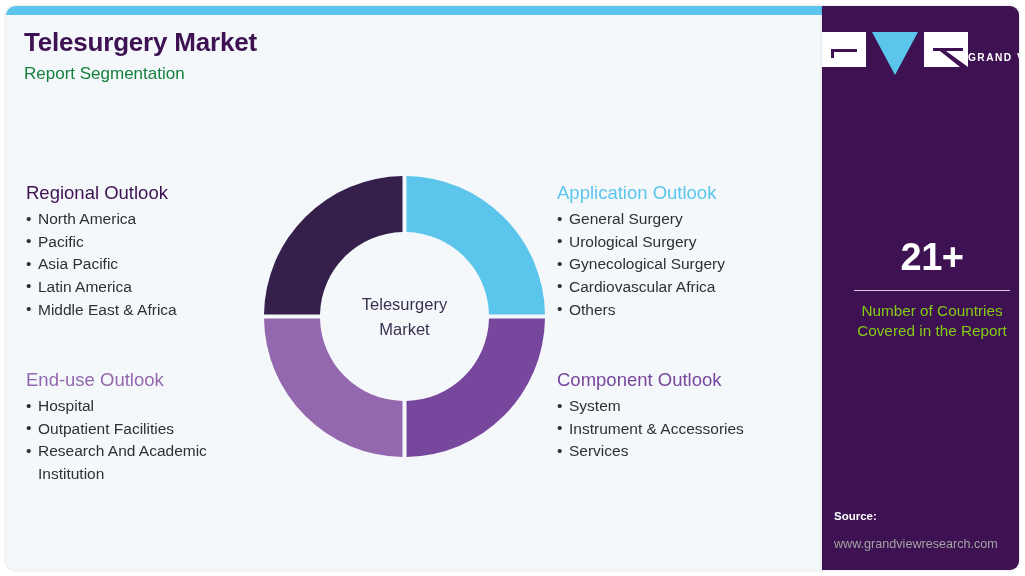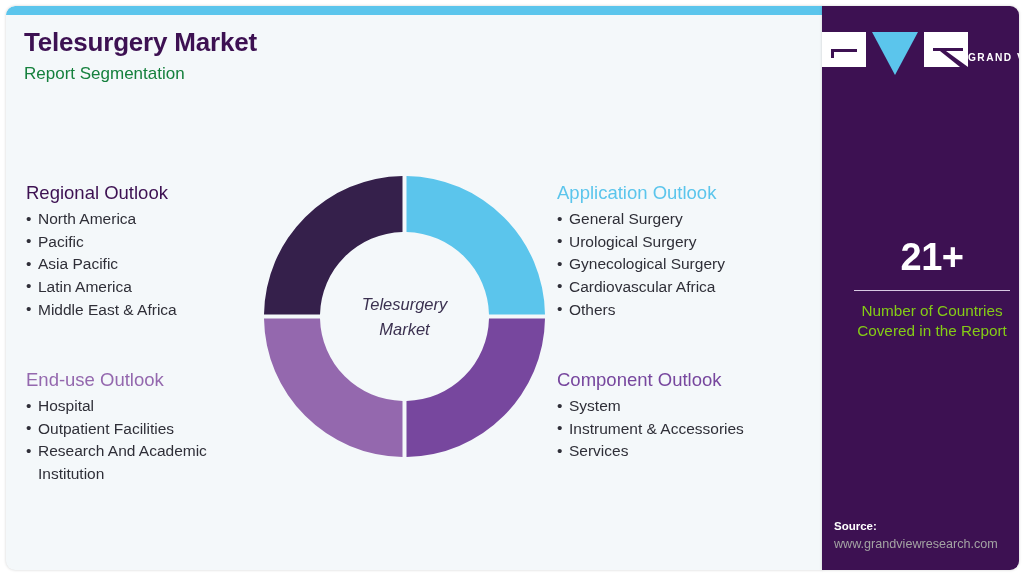--- a/index.html
+++ b/index.html
@@ -128,21 +128,20 @@
     position: absolute;
     left: 0;
     top: 0;
     width: 285px;
     height: 285px;
     display: flex;
     flex-direction: column;
     align-items: center;
     justify-content: center;
     pointer-events: none;
-    font-style: italic;
   }
   .donut-center-text span {
     font-size: 16.5px;
     color: #3b3150;
     line-height: 25px;
   }
 
   
   .sidebar {
     position: absolute;
@@ -209,21 +208,21 @@
     position: absolute;
     left: 12px;
     bottom: 18px;
     width: 185px;
     text-align: left;
   }
   .source-label {
     font-size: 11.5px;
     font-weight: bold;
     color: #ffffff;
-    margin: 0 0 2px 0;
+    margin: 0 0 12px 0;
     line-height: 1.3;
   }
   .source-url {
     font-size: 12.6px;
     color: #a3a3a3;
     line-height: 1.3;
     white-space: nowrap;
   }
 </style>
 </head>

